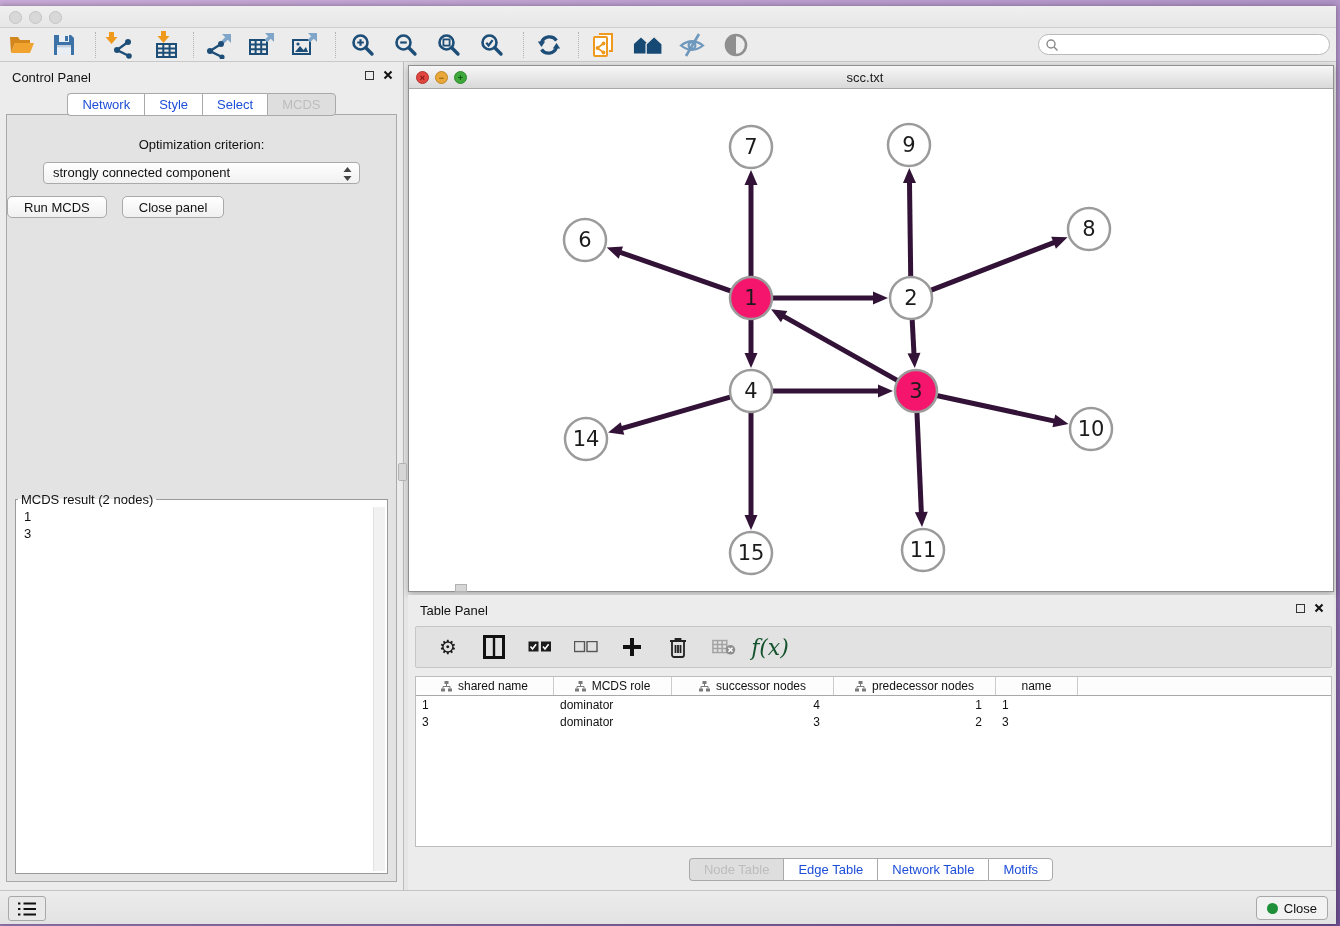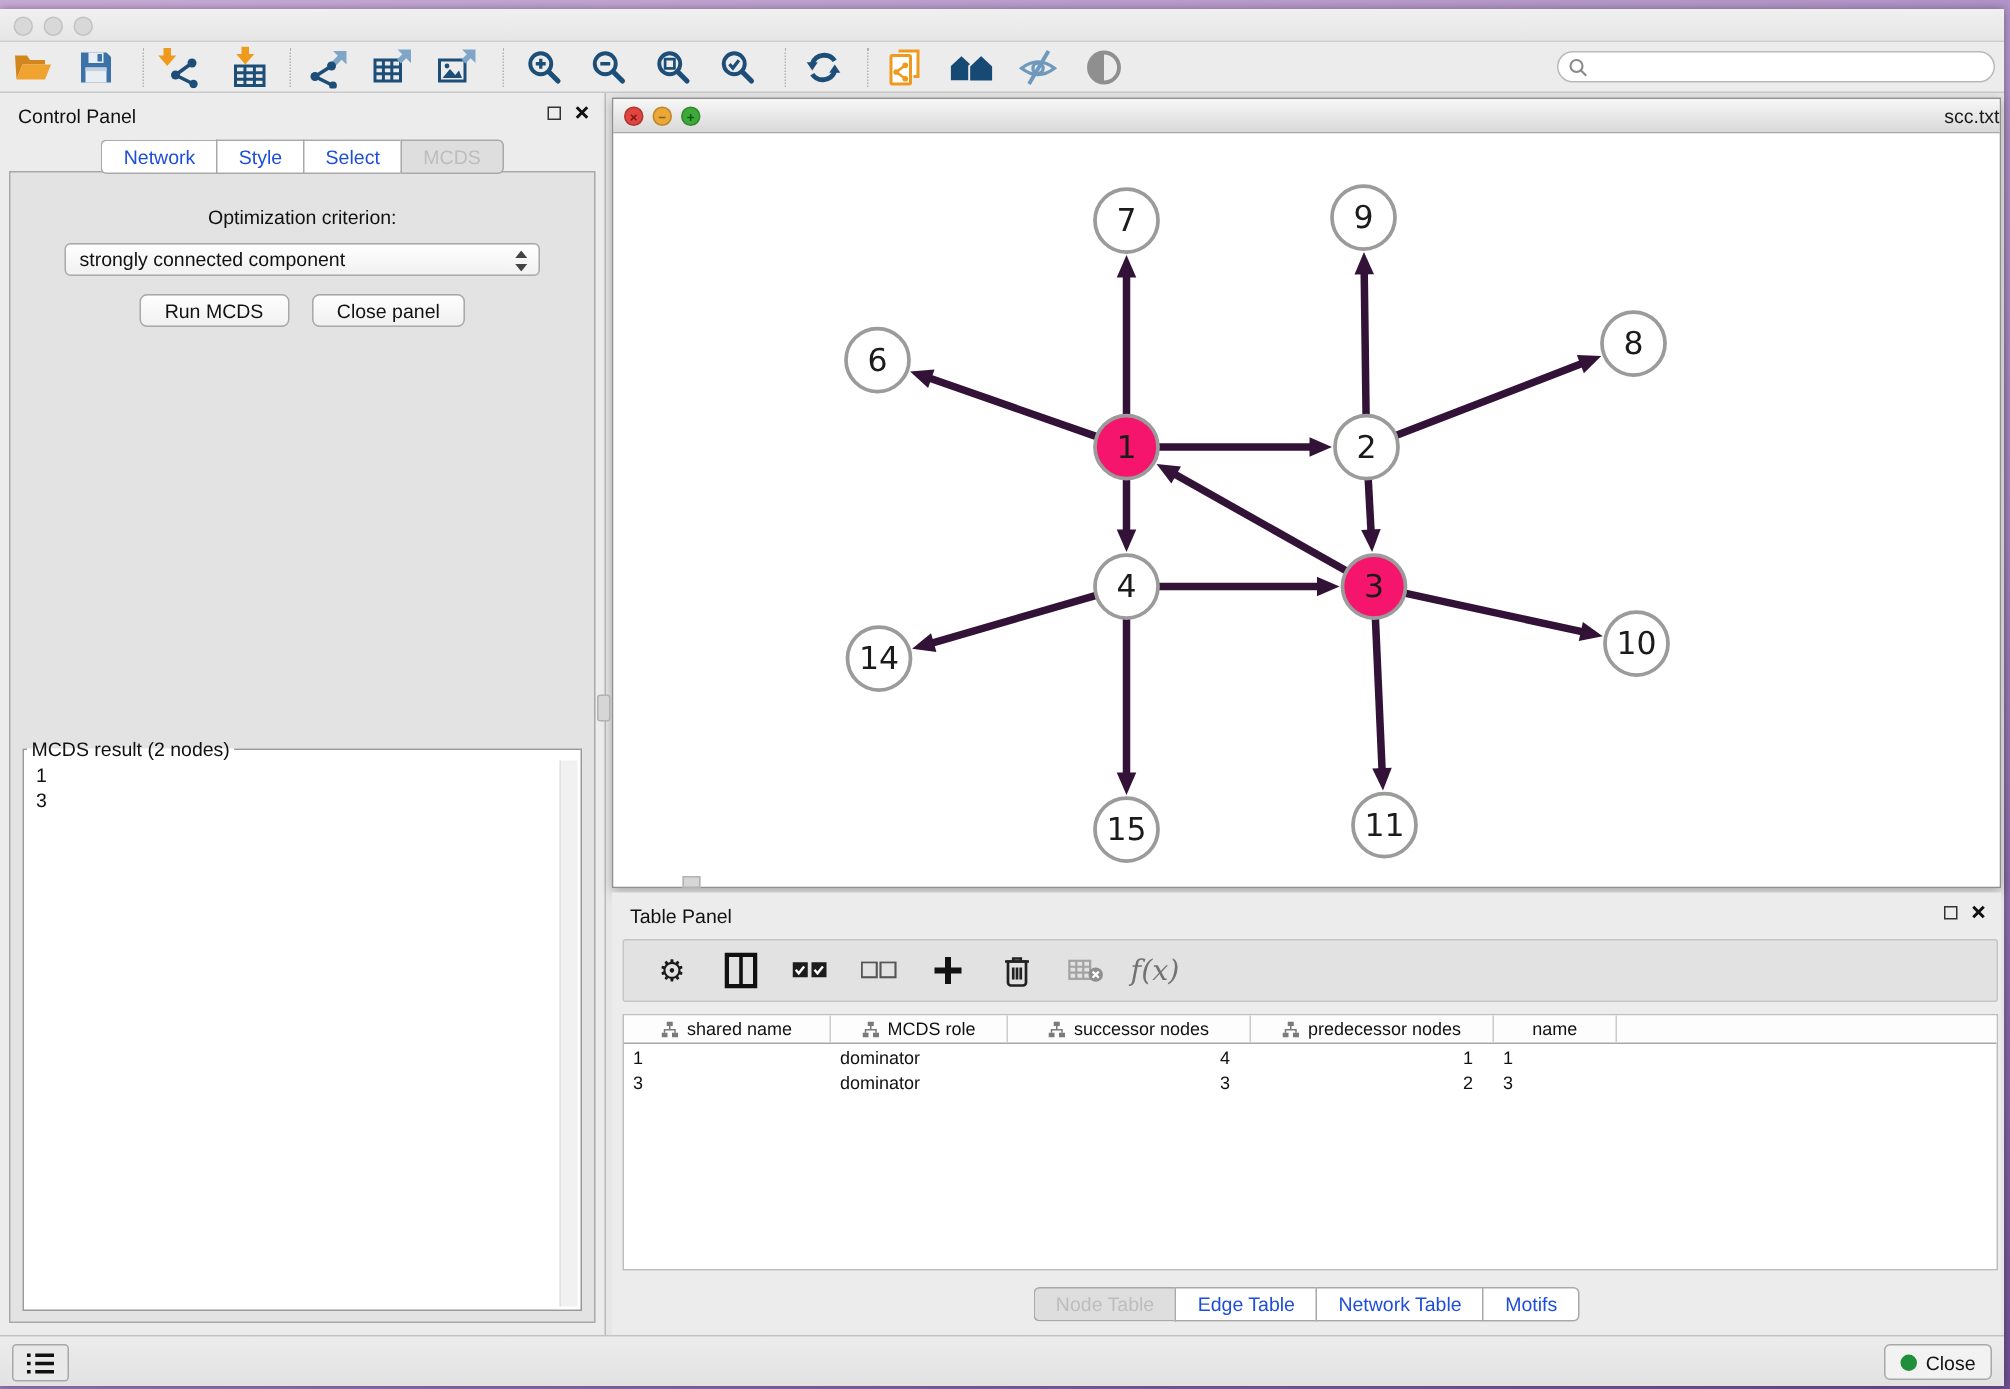--- a/index.html
+++ b/index.html
@@ -45,21 +45,21 @@
   .tabseg:first-child { border-radius:4px 0 0 4px; }
   .tabseg:last-child { border-right:1px solid #a9a9a9; border-radius:0 4px 4px 0; }
   .tabseg.sel { background:#dedede; color:#bdbdbd;text-align:center; }
   .cp-content { position:absolute; left:6px; right:6px; top:52px; bottom:8px;
                 border:1px solid #a9a9a9; background:#e3e3e3; }
   .opt-label { margin-top:22px; text-align:center; font-size:13px; color:#111; }
   .selectbox { position:relative; margin:10px 36px 0 36px; height:22px; border:1px solid #aaa;
                border-radius:4px; background:linear-gradient(#ffffff,#f1f1f1);
                font-size:13px; line-height:20px; padding-left:9px; color:#111; }
   .selectbox svg { position:absolute; right:7px; top:4px; }
-  .btn-row { margin-top:12px; display:flex; justify-content:center; gap:15px; }
+  .btn-row { margin-top:12px; display:flex; justify-content:flex-start; gap:15px; }
   .pbtn { height:22px; padding:0 16px; font-size:13px; color:#111; background:linear-gradient(#ffffff,#f0f0f0);
           border:1px solid #a9a9a9; border-radius:5px; font-family:"Liberation Sans",sans-serif; }
   fieldset.result { position:absolute; left:8px; right:8px; top:377px; bottom:7px;
                     border:1px solid #9a9a9a; background:#fff; }
   fieldset.result legend { font-size:13px; color:#111; padding:0 3px; margin-left:2px; background:transparent; }
   .result-text { position:absolute; left:2px; right:16px; top:0; bottom:2px;
                  font-size:13px; line-height:17px; padding:1px 6px; white-space:pre;
                  font-family:"Liberation Sans",sans-serif; color:#111; background:#fff; }
   .result-scroll { position:absolute; right:2px; top:0px; bottom:2px; width:12px;
                    background:#f1f1f1; border-left:1px solid #e2e2e2; }
@@ -73,33 +73,33 @@
   .netwin { position:absolute; left:408px; right:2px; top:3px; height:527px;
             border:1px solid #8f8f8f; background:#fff; box-shadow:0 2px 7px rgba(0,0,0,.28); }
   .net-titlebar { position:absolute; left:0; right:0; top:0; height:23px;
                   background:linear-gradient(#f7f7f7,#d9d9d9); border-bottom:1px solid #a8a8a8; }
   .net-traffic { position:absolute; left:7px; top:5px; display:flex; gap:6px; }
   .ntl { width:13px; height:13px; border-radius:50%; font-size:9px; font-weight:bold;
          line-height:12px; text-align:center; }
   .ntl.close { background:#e1453f; border:1px solid #b03530; color:#7c1612; }
   .ntl.min   { background:#eaa839; border:1px solid #c08526; color:#8a5d10; }
   .ntl.max   { background:#3ea83b; border:1px solid #2f8a2e; color:#0e5c12; }
-  .net-title { position:absolute; left:0; right:0; top:4px; text-align:right; font-size:13px; color:#1a1a1a; }
+  .net-title { position:absolute; left:0; right:12px; top:4px; text-align:center; font-size:13px; color:#1a1a1a; }
   .net-canvas { position:absolute; left:0; right:0; top:23px; bottom:0; background:#fff; overflow:hidden; }
   .net-grip { position:absolute; left:455px; top:522px; width:12px; height:8px;
               background:#d6d6d6; border:1px solid #b2b2b2; z-index:3; }
 
   
   .tpanel { position:absolute; left:408px; right:2px; top:533px; bottom:0; background:#ececec; }
   .tp-toolbar { position:absolute; left:7px; right:2px; top:31px; height:42px;
                 background:#e2e2e2; border:1px solid #c6c6c6; border-radius:2px;
                 display:flex; align-items:center; gap:22px; padding-left:20px; }
   .tbi { display:flex; align-items:center; justify-content:center; width:24px; height:26px; }
   .gear { font-size:20px; color:#1a1a1a; font-family:"DejaVu Sans",sans-serif; line-height:24px; }
-  .fx { font-family:"DejaVu Serif", serif; font-style:italic; font-size:19px; color:#737373;text-align:right; }
+  .fx { font-family:"DejaVu Serif", serif; font-style:italic; font-size:22px; color:#14532d;text-align:right; }
   .ttable { position:absolute; left:7px; right:2px; top:81px; height:171px;
             background:#fff; border:1px solid #bdbdbd; font-size:12px; }
   .thead { display:flex; height:19px; border-bottom:1px solid #a8a8a8; background:#fdfdfd; }
   .th { display:flex; align-items:center; justify-content:center; gap:6px;
         border-right:1px solid #cccccc; font-size:12px; color:#111; }
   .trow { display:flex; height:17px; align-items:center; color:#111; }
   .td { padding:0 6px; overflow:hidden; white-space:nowrap; }
   .c0{width:138px;} .c1{width:118px;} .c2{width:162px;} .c3{width:162px;} .c4{width:82px;}
   .td.num { text-align:right; padding-right:14px; }
   .tp-tabs { position:absolute; left:0; right:0; bottom:9px; display:flex; justify-content:center; }

